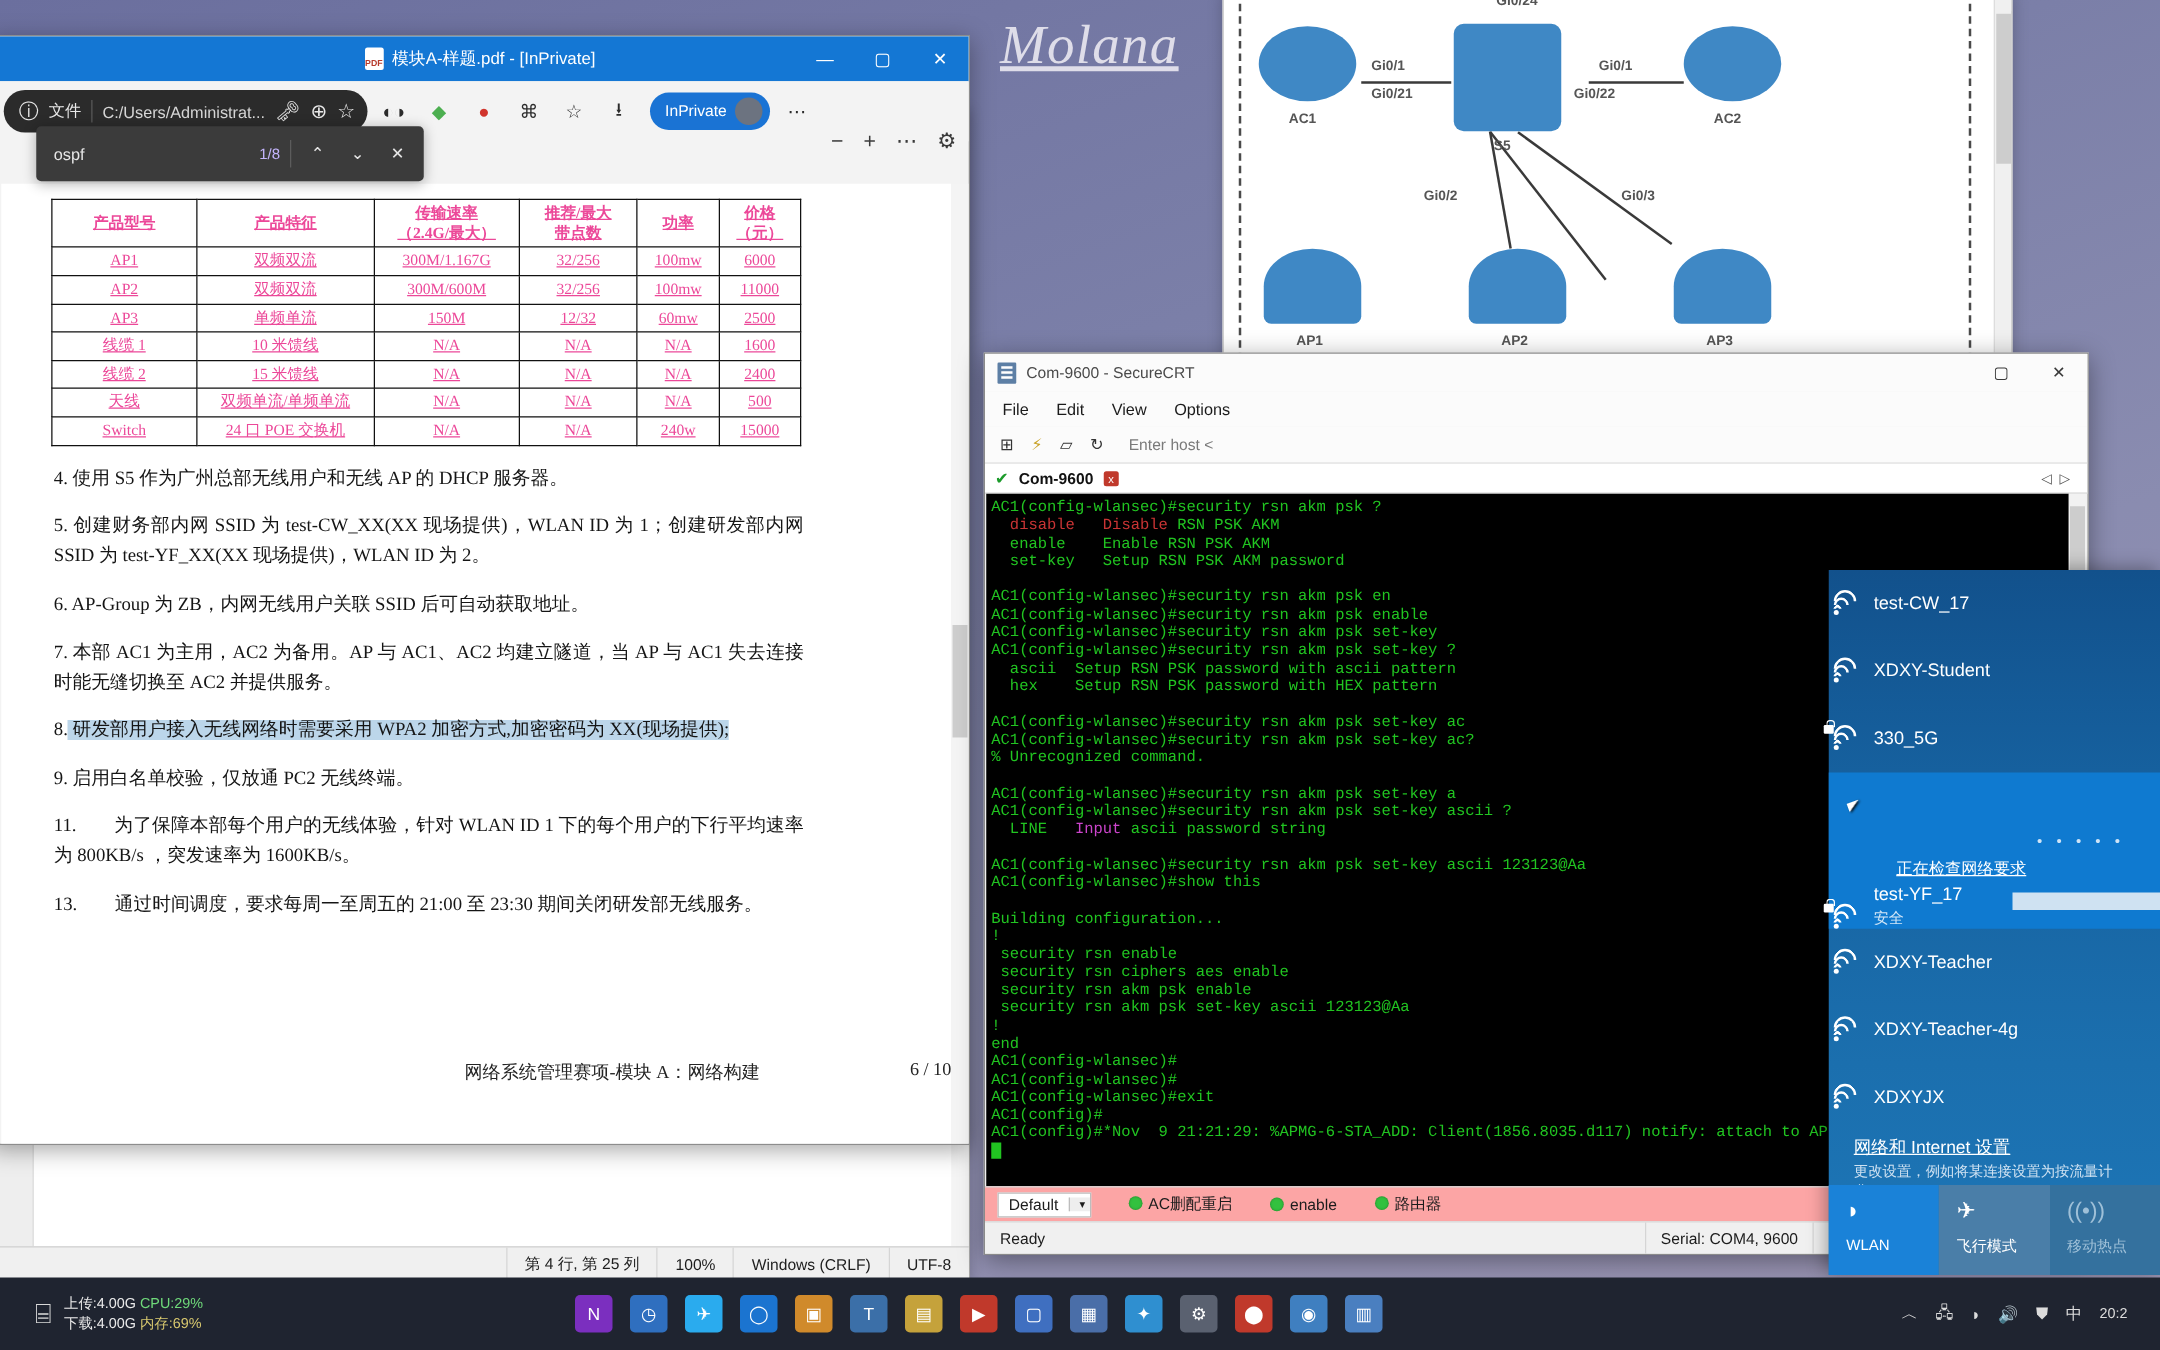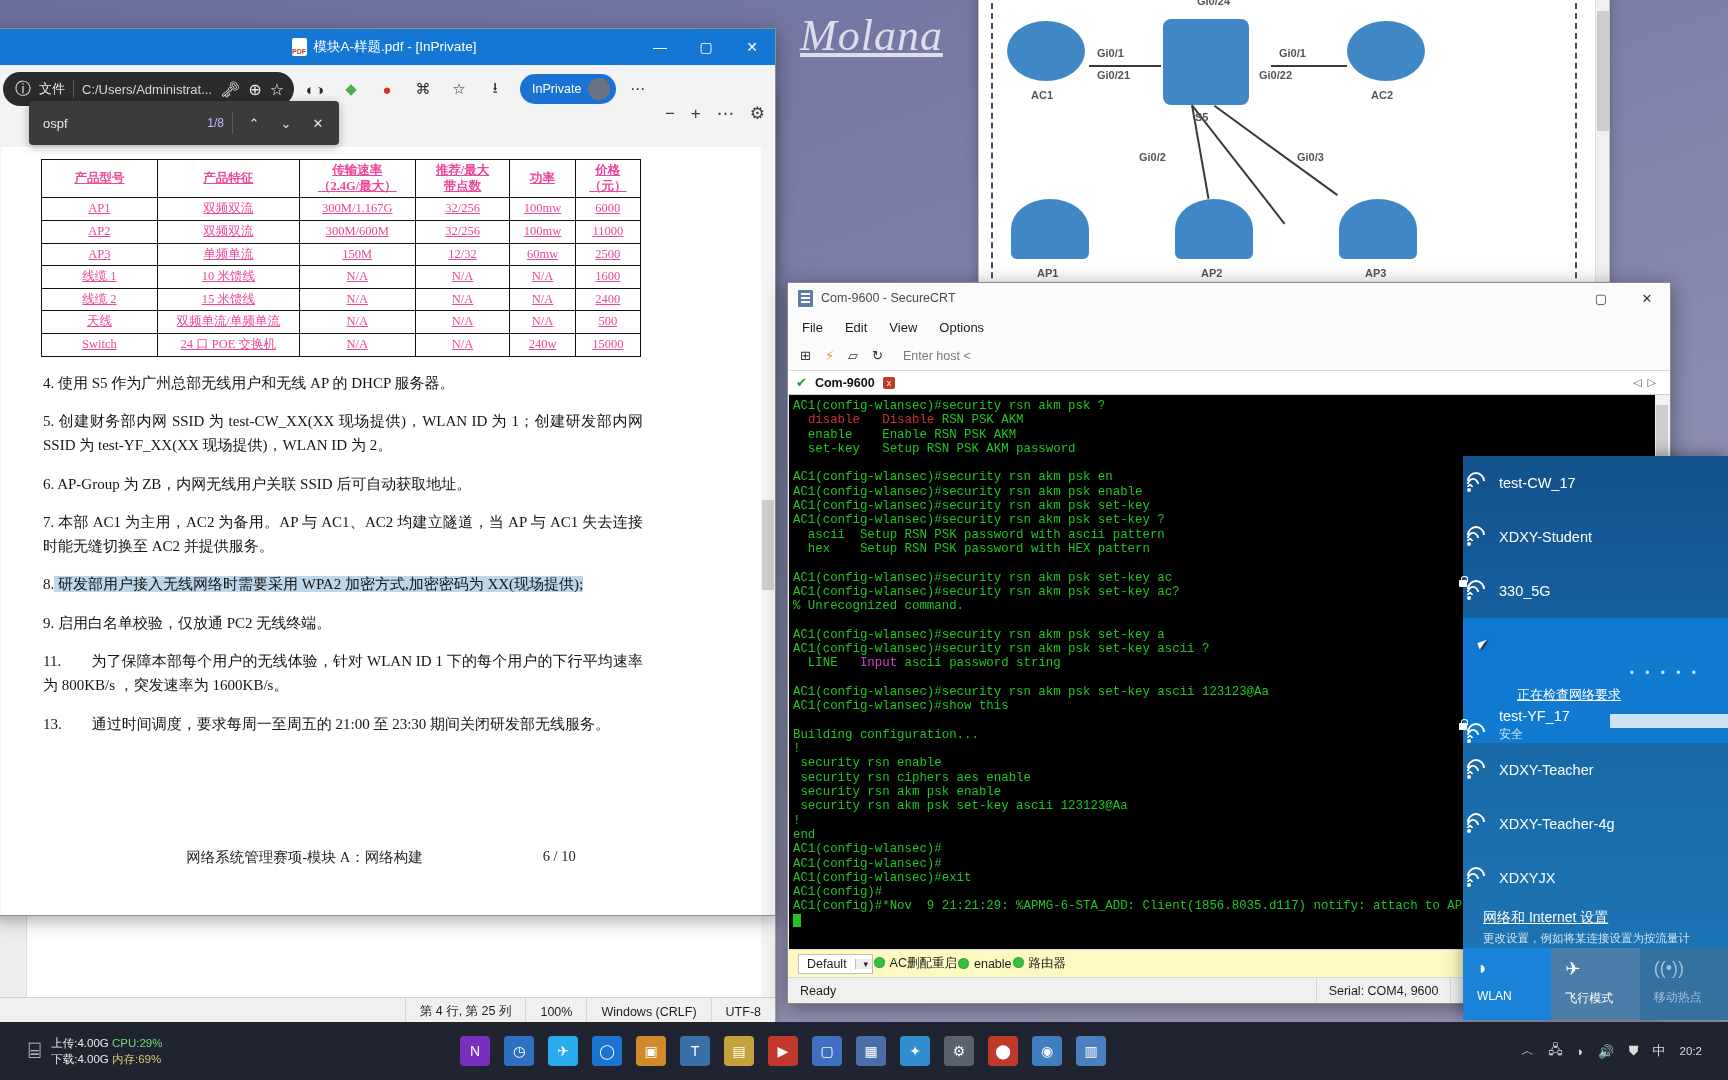--- a/index.html
+++ b/index.html
@@ -140,21 +140,21 @@
   }
   table.spec th { font-weight: bold; }
 
   .doc-para {
     font-family: "Liberation Serif", serif; font-size: 15px; color: #151515;
     margin: 14px 0 0 42px; width: 600px; line-height: 1.62; text-align: justify;
   }
   #doc-footer {
     position: absolute; left: 0; right: 0; bottom: 48px;
     font-family: "Liberation Serif", serif; font-size: 14.5px; color: #242424;
-    display: flex; justify-content: center; gap: 120px; margin-top: 23px;
+    display: flex; justify-content: flex-end; gap: 120px; margin-top: 23px;
   }
 
   
   #crt-window {
     position: absolute; left: 787px; top: 282px; width: 884px; height: 722px;
     background: #f0f0f0; border: 1px solid #8a8a8a;
     box-shadow: 0 4px 20px rgba(0,0,0,.4); overflow: hidden;
   }
   #crt-titlebar { height: 30px; background: #fbfbfb; display:flex; align-items:center; padding-left:10px; position:relative; }
   #crt-titlebar .ttl { font-size: 12.5px; color: #4a4a4a; margin-left: 8px; }
@@ -176,22 +176,22 @@
     background: #000; color: #21c421; font-family: "Liberation Mono", "DejaVu Sans Mono", monospace;
     font-size: 12.4px; line-height: 14.3px; padding: 4px 0 0 4px; overflow: hidden; white-space: pre;
   }
   #crt-term .red { color: #c93434; }
   #crt-term .magenta { color: #cc44cc; }
   #crt-term .cursor { display:inline-block; width:8px; height:13px; background:#21c421; vertical-align:-2px; }
   #crt-termscroll { position:absolute; right:1px; top:112px; width:14px; bottom:54px; background:#f2f2f2; }
   #crt-termscroll .thumb { position:absolute; left:1px; width:12px; top:10px; height:180px; background:#cdcdcd; }
 
   #crt-buttonbar {
-    position: absolute; left:0; right:0; bottom: 26px; height: 28px; background:#fef9c3;
-    border-top: 1px solid #d8d8d8; display:flex; align-items:center; gap:1px; padding-left: 10px;
+    position: absolute; left:0; right:0; bottom: 26px; height: 28px; background:#fca5a5;
+    border-top: 1px solid #d8d8d8; display:flex; align-items:center; gap:30px; padding-left: 10px;
     font-size: 12.5px; color:#1c1c1c;
   }
   #crt-buttonbar .sel { display:flex; align-items:center; border:1px solid #bdbdbd; background:#fff; height:20px; }
   #crt-buttonbar .sel span { padding: 0 8px; }
   #crt-buttonbar .sel .caret { border-left:1px solid #bdbdbd; width:16px; text-align:center; background:#eee; font-size:9px; }
   .greendot { width:11px; height:11px; border-radius:50%; background:#33c13f; display:inline-block; margin-right:5px; vertical-align:-1px; box-shadow: inset 0 0 2px rgba(0,0,0,.35); }
   #crt-statusbar {
     position:absolute; left:0; right:0; bottom:0; height: 26px; background:#f0f0f0;
     border-top:1px solid #d8d8d8; display:flex; align-items:center; font-size:12.5px; color:#1c1c1c;
   }

